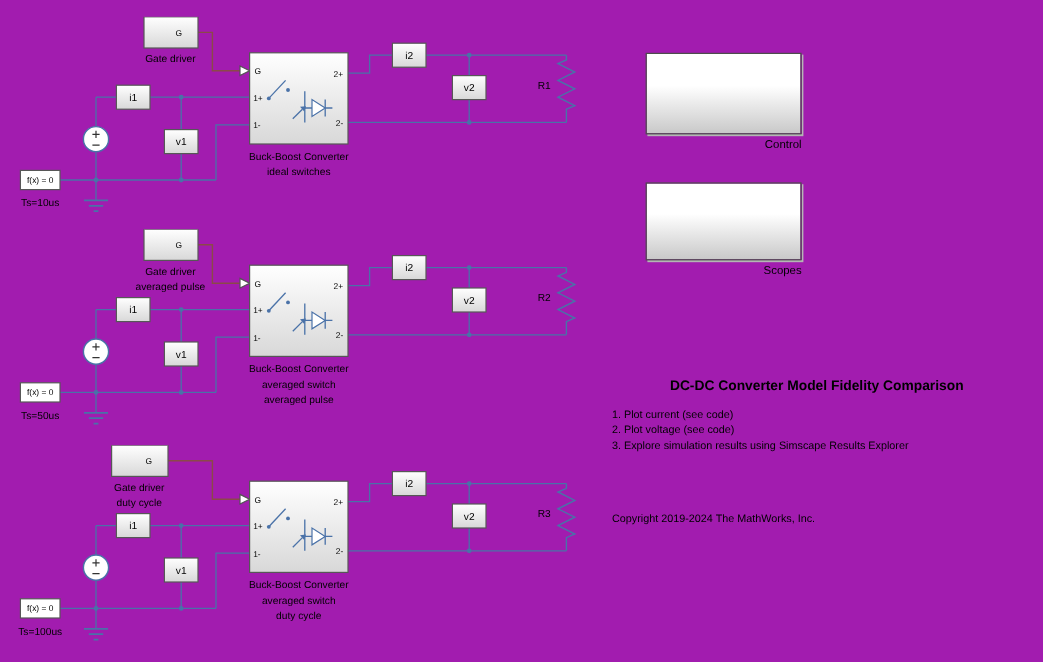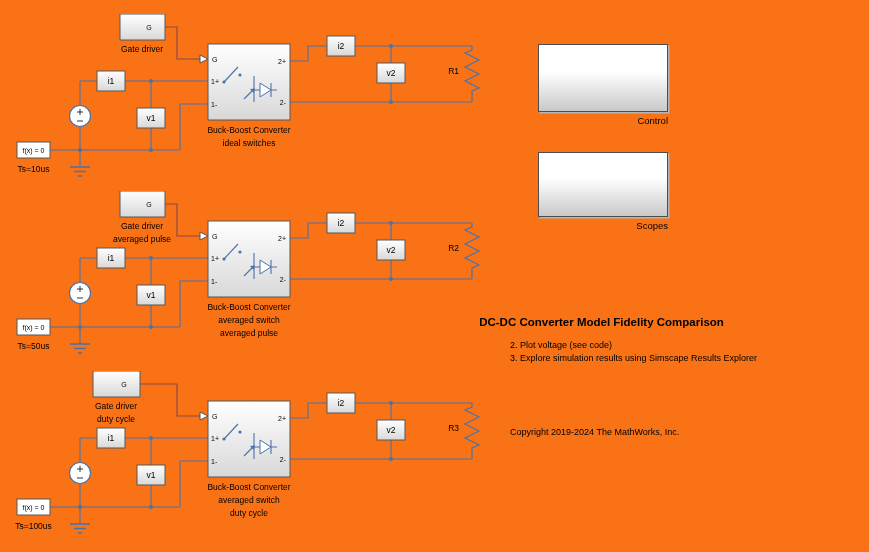--- a/index.html
+++ b/index.html
@@ -1,18 +1,18 @@
 <!DOCTYPE html>
 <html><head>
 <meta charset="utf-8">
 <style>
   *{margin:0;padding:0;box-sizing:border-box}
   html,body{background:#fff}
   body{font-family:"Liberation Sans",sans-serif;color:#000}
-  .canvas{position:relative;width:869px;height:552px;background:#f97316;overflow:hidden}
+  .canvas{position:relative;width:869px;height:552px;background:#a21caf;overflow:hidden}
   .circuit{position:absolute;left:0;width:505px;height:192px}
   svg text{font-family:"Liberation Sans",sans-serif;fill:#000}
   .t7{font-size:7px}
   .t85{font-size:8.5px}
   .mid{text-anchor:middle}
   .end{text-anchor:end}
   .wb path{stroke:#4a72a8;stroke-width:1.1;fill:none}
   .wb circle{fill:#4a72a8;stroke:none}
   .rz path{stroke:#4a72a8;stroke-width:1.2;fill:none}
   .gnd path{stroke:#4a72a8;stroke-width:1.4;fill:none}
@@ -21,21 +21,21 @@
   .blk{stroke:#575757;stroke-width:1}
   .solverblk{fill:#ffffff;stroke:#575757;stroke-width:1}
   .src{fill:#ffffff;stroke:#4a72a8;stroke-width:1.2}
   .mark{stroke:#333;stroke-width:1;fill:none}
   .icon path{stroke:#4a72a8;stroke-width:1.1;fill:none}
   .icon circle{fill:#4a72a8;stroke:none}
   .icon polygon{fill:#ffffff;stroke:#4a72a8;stroke-width:1}
   .icon polygon.fill{fill:#4a72a8;stroke:none}
   .bigblk{position:absolute;width:130px;background:linear-gradient(#ffffff 40%,#c9c9c9 100%);border:1px solid #4d4d4d;box-shadow:1.5px 1.5px 0 #b5b5b5}
   .blklabel{position:absolute;width:130px;text-align:right;font-size:9.5px}
-  .anno-title{position:absolute;left:400px;top:316px;width:403px;text-align:center;font-size:11.5px;font-weight:bold}
+  .anno-title{position:absolute;left:400px;top:316px;width:403px;text-align:right;font-size:11.5px;font-weight:bold}
   .steps{position:absolute;left:510px;top:339px;font-size:9px;line-height:13px}
   .copyright{position:absolute;left:510px;top:427px;font-size:9px}
 </style>
 </head>
 <body>
 
 <svg width="0" height="0" style="position:absolute">
   <defs>
     <linearGradient id="gradBlk" x1="0" y1="0" x2="0" y2="1">
       <stop offset="0" stop-color="#ffffff"></stop>
@@ -279,19 +279,20 @@
 
   <div class="bigblk" style="left:538px;top:44px;height:68px"></div>
   <div class="blklabel" style="left:538px;top:115px">Control</div>
 
   <div class="bigblk" style="left:538px;top:152px;height:65px"></div>
   <div class="blklabel" style="left:538px;top:220px">Scopes</div>
 
   <div class="anno-title">DC-DC Converter Model Fidelity Comparison</div>
 
   <div class="steps">
+    <div>1. Plot current (see code)</div>
     <div>2. Plot voltage (see code)</div>
     <div>3. Explore simulation results using Simscape Results Explorer</div>
   </div>
 
   <div class="copyright">Copyright 2019-2024 The MathWorks, Inc.</div>
 
 </div>
 
 </body></html>

